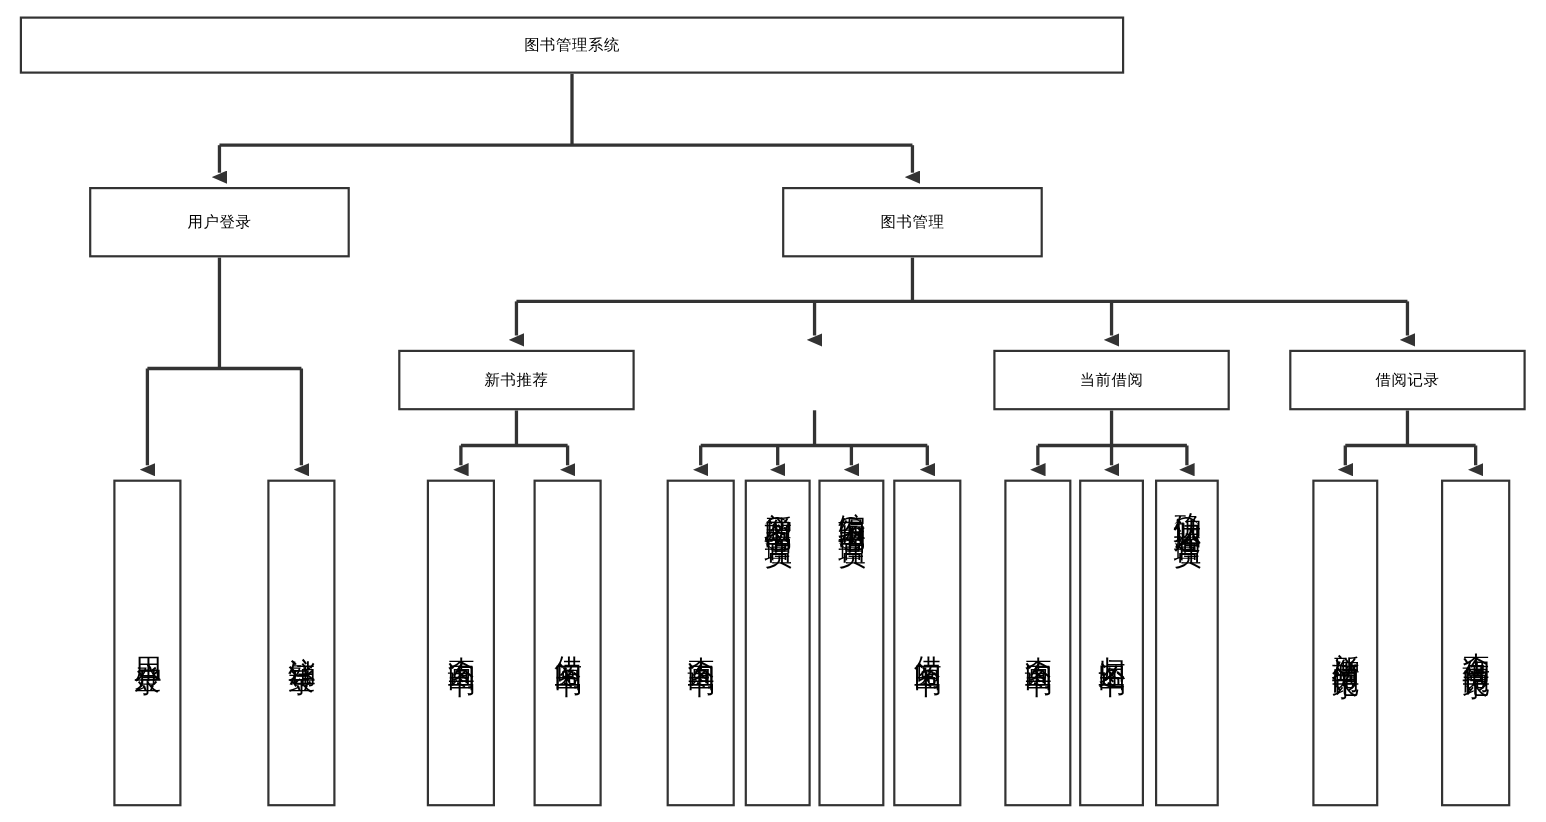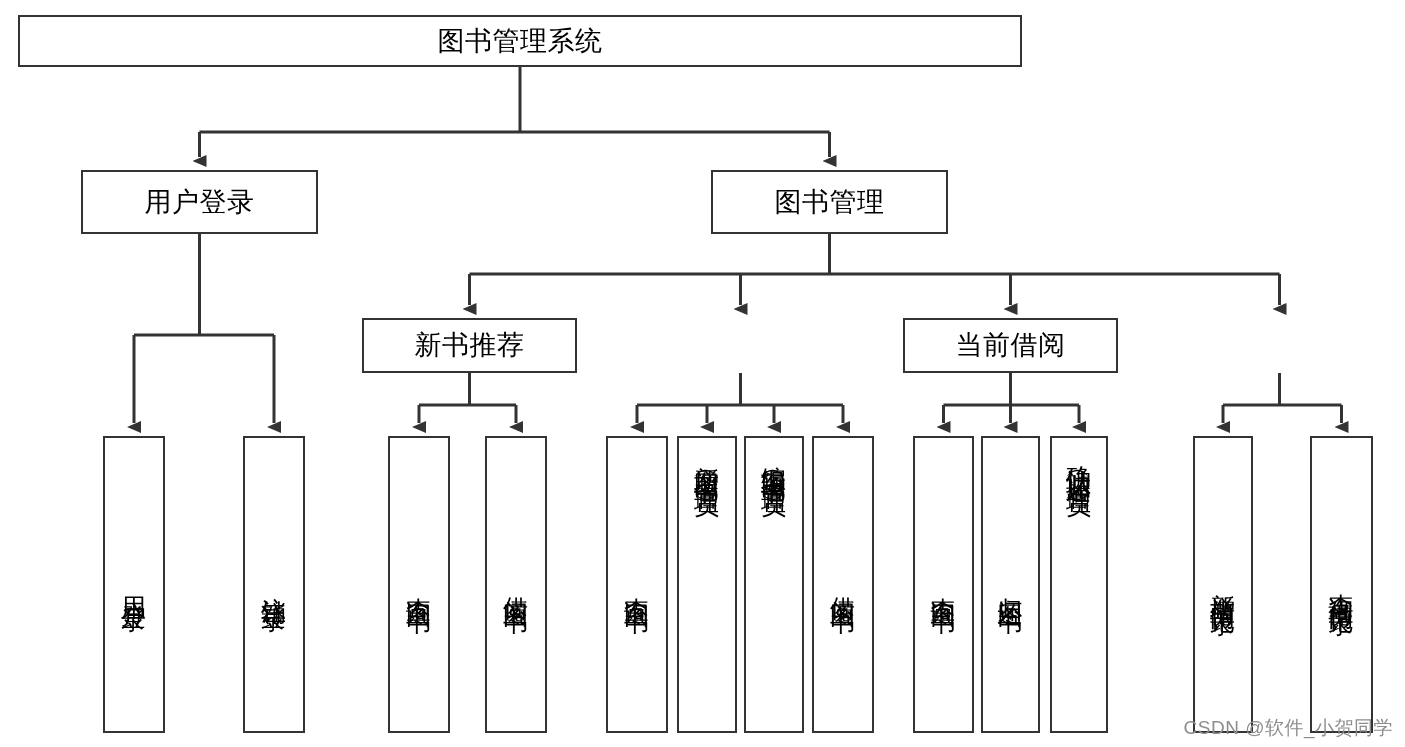--- a/index.html
+++ b/index.html
@@ -34,21 +34,21 @@
     align-items: center;
     justify-content: center;
     color: #000000;
   }
   .node-label {
     white-space: pre;
     line-height: 1.12;
     letter-spacing: 0.5px;
   }
   .node.horiz .node-label {
-    font-size: 27px;
+    font-size: 14px;
     text-align: center;
   }
   .node.vert {
     align-items: flex-start;
     justify-content: center;
     padding-top: 8px;
   }
   .node.vert .node-label {
     writing-mode: vertical-rl;
     text-orientation: upright;
@@ -132,20 +132,23 @@
 
   <div class="node horiz" style="left: 362px; top: 318px; width: 215px; height: 55px; align-items: center;">
     <span class="node-label">新书推荐</span>
   </div>
 
 
   <div class="node horiz" style="left: 903px; top: 318px; width: 215px; height: 55px;">
     <span class="node-label">当前借阅</span>
   </div>
 
+  <div class="node horiz" style="left: 1172px; top: 318px; width: 215px; height: 55px;">
+    <span class="node-label">借阅记录</span>
+  </div>
 
   <div class="node vert mid" style="left: 103px; top: 436px; width: 62px; height: 297px;">
     <span class="node-label">用户登录</span>
   </div>
 
   <div class="node vert mid" style="left: 243px; top: 436px; width: 62px; height: 297px;">
     <span class="node-label">注销登录</span>
   </div>
 
   <div class="node vert mid" style="left: 388px; top: 436px; width: 62px; height: 297px;">
@@ -185,15 +188,14 @@
   </div>
 
   <div class="node vert mid" style="left: 1193px; top: 436px; width: 60px; height: 297px;">
     <span class="node-label">新增借阅记录</span>
   </div>
 
   <div class="node vert mid" style="left: 1310px; top: 436px; width: 63px; height: 297px;">
     <span class="node-label">查询借阅记录</span>
   </div>
 
-  <div class="watermark">CSDN @软件_小贺同学</div>
 
 </div>
 
 </body></html>

